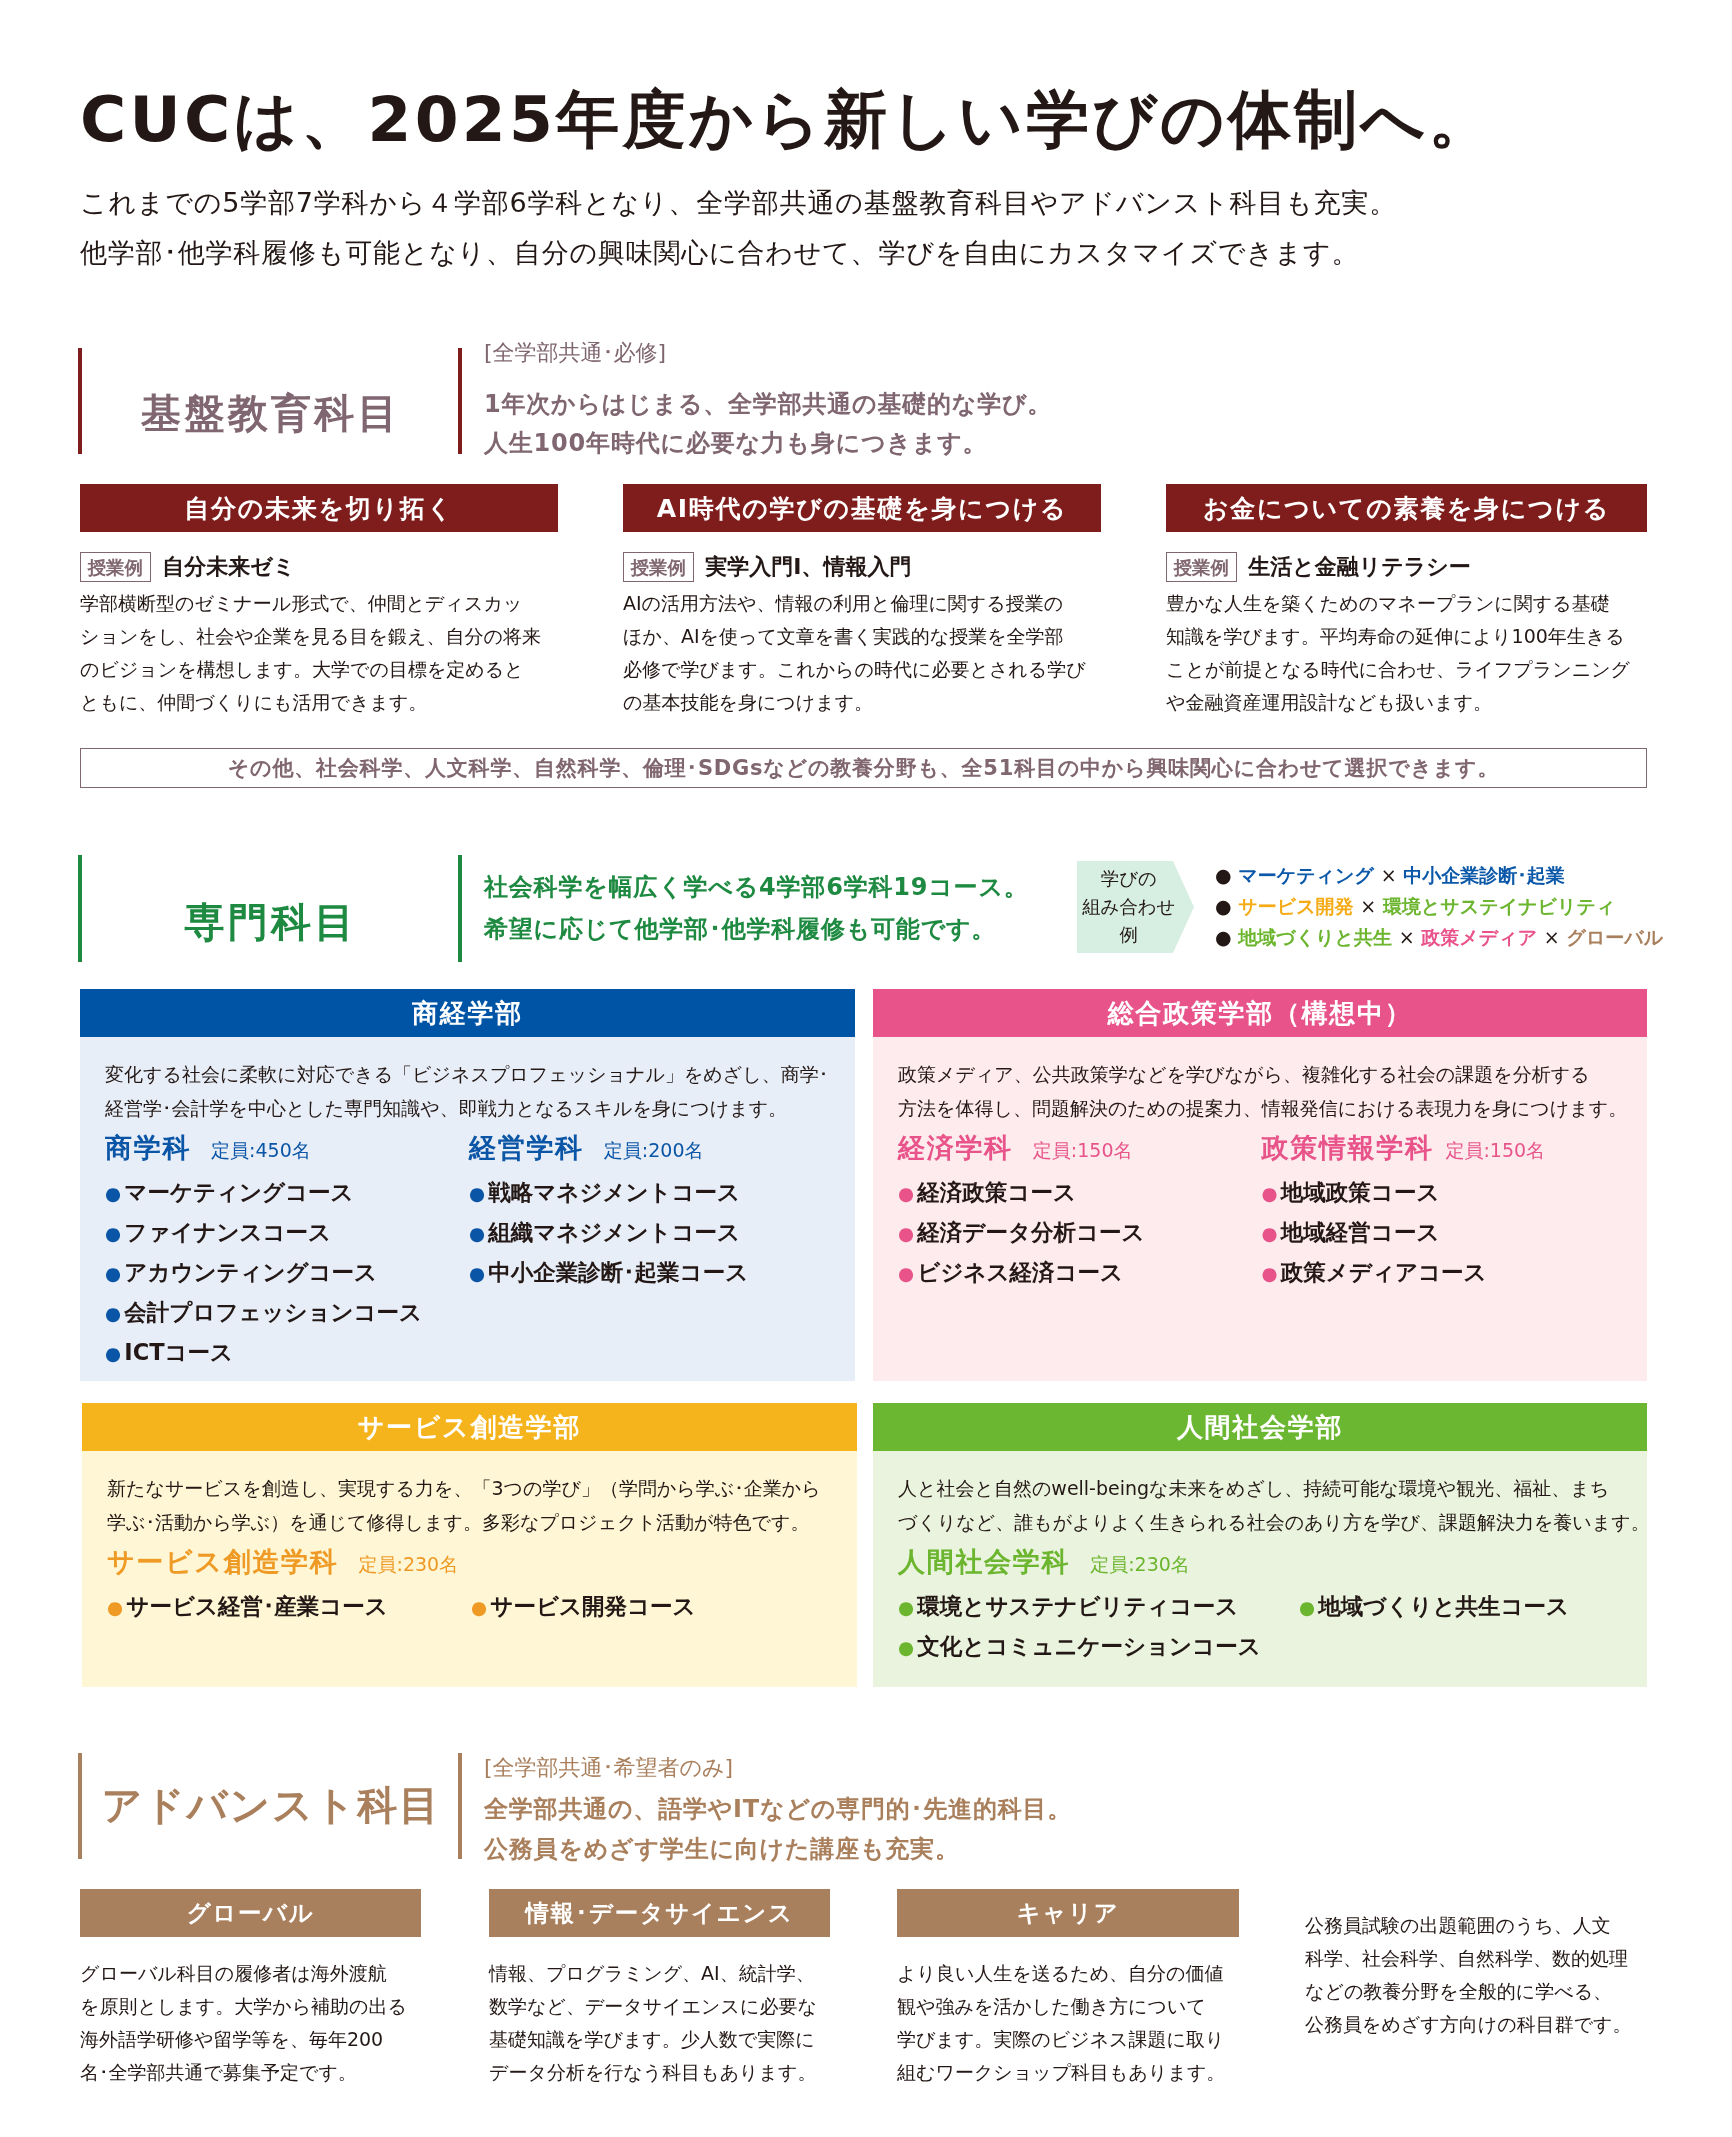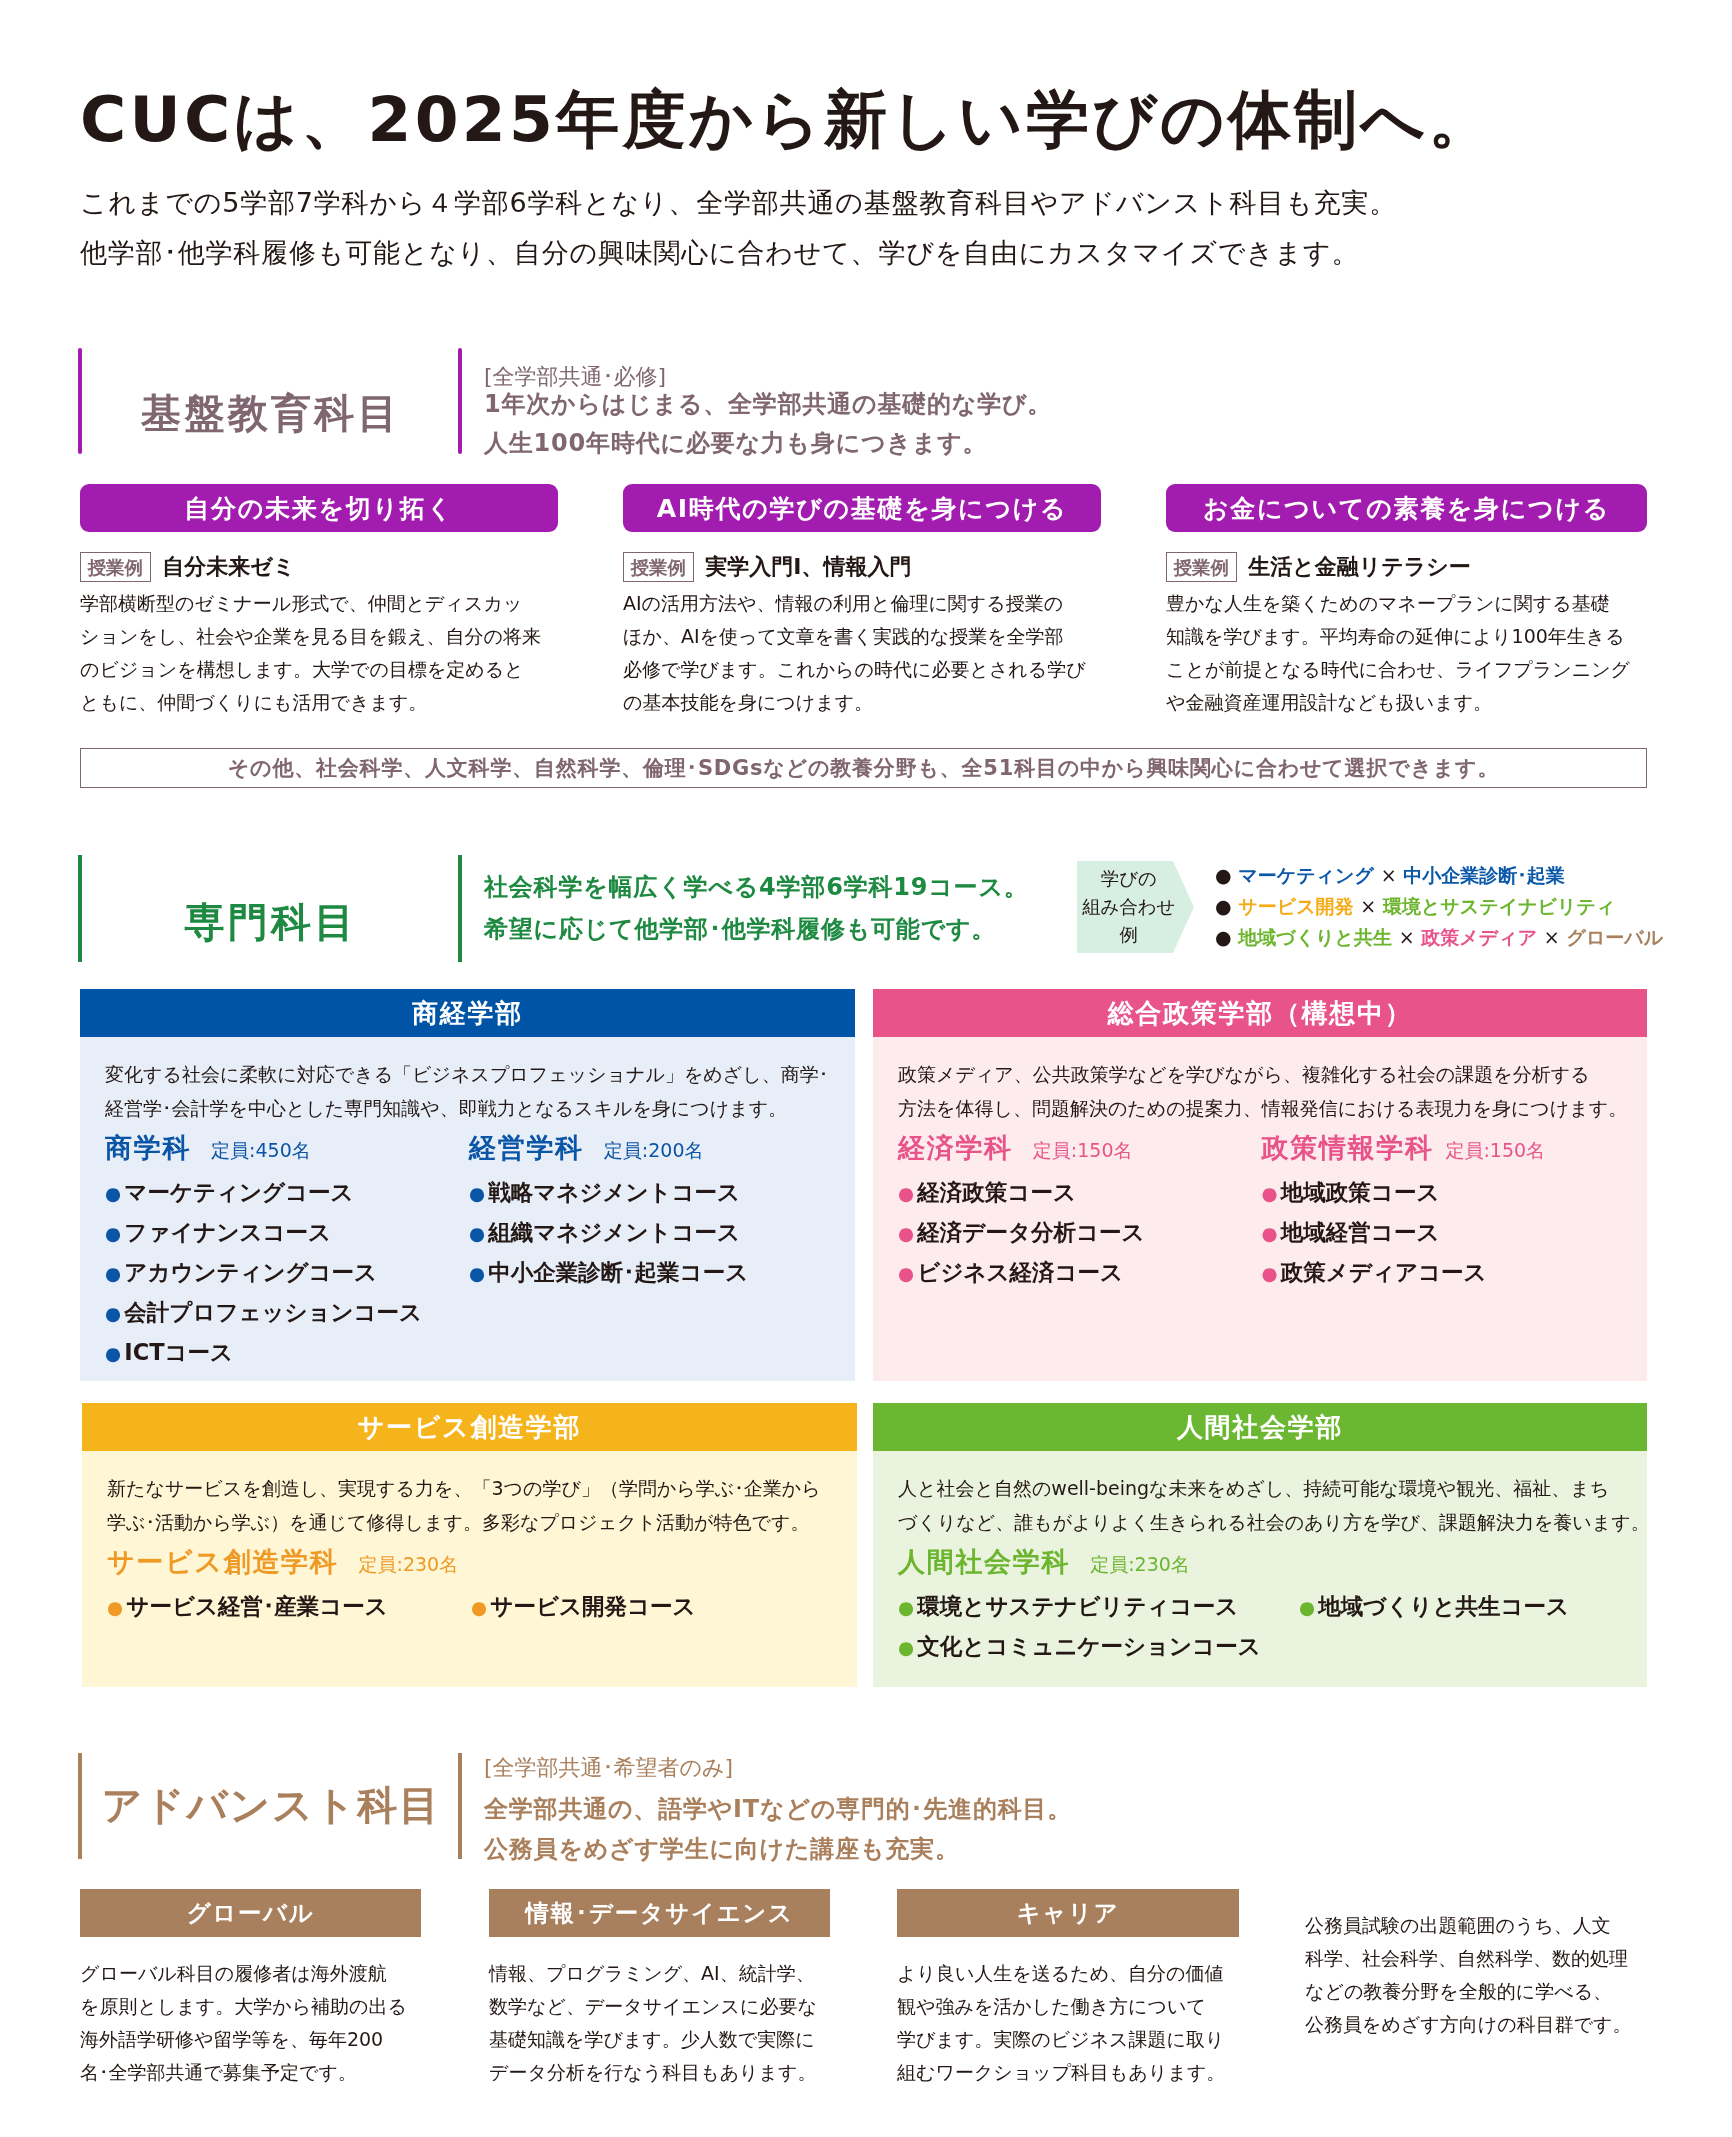--- a/index.html
+++ b/index.html
@@ -12,21 +12,21 @@
   .lead { left: 80px; font-size: 27px; color: #231815; white-space: nowrap; letter-spacing: 0.8px; }
 
   
   .sec-bar { width: 4.2px; }
   .sec-title { font-size: 40px; font-weight: bold; letter-spacing: 3.3px; white-space: nowrap; text-align: center; }
   .sec-tag { font-size: 22px; white-space: nowrap; }
   .sec-desc { font-size: 24px; font-weight: bold; white-space: nowrap; letter-spacing: 0.8px; }
 
   
   .mauve { color: #7f6670; }
-  .mauve-bg { background: #a21caf; border-radius: 9px; }
+  .mauve-bg { background: #7f1d1d; }
   .band { height: 48px; color: #fff; font-size: 25px; font-weight: bold; display: flex; align-items: center; justify-content: center; letter-spacing: 1.7px; white-space: nowrap; }
   .example-row { display: flex; align-items: center; gap: 11.7px; white-space: nowrap; }
   .ex-tag { border: 1.7px solid #80666f; color: #80666f; font-size: 18.4px; font-weight: bold; padding: 1.7px 6.7px; }
   .ex-name { font-size: 22px; font-weight: bold; color: #231815; }
   .body-text { font-size: 19px; line-height: 33px; color: #231815; }
   .note-box { border: 1.7px solid #80666f; height: 40px; display: flex; align-items: center; justify-content: center; font-size: 21px; font-weight: bold; color: #80666f; white-space: nowrap; letter-spacing: 0.8px; }
 
   
   .green-sec { color: #1e8a41; }
   .green-sec-bg { background: #1e8a41; }
@@ -56,21 +56,21 @@
 <body>
 
 <div class="abs main-title">CUCは、2025年度から新しい学びの体制へ。</div>
 <div class="abs lead" style="top:185px;">これまでの5学部7学科から４学部6学科となり、全学部共通の基盤教育科目やアドバンスト科目も充実。</div>
 <div class="abs lead" style="top:235px;">他学部･他学科履修も可能となり、自分の興味関心に合わせて、学びを自由にカスタマイズできます。</div>
 
 <div>
   <div class="abs sec-bar mauve-bg" style="left:78px; top:348px; height:106px;"></div>
   <div class="abs sec-title mauve" style="left:83px; top:386px; width:376px;">基盤教育科目</div>
   <div class="abs sec-bar mauve-bg" style="left:458px; top:348px; height:106px;"></div>
-  <div class="abs sec-tag mauve" style="left:484px; top:362px;">[全学部共通･必修]</div>
+  <div class="abs sec-tag mauve" style="left:484px; top:338px;">[全学部共通･必修]</div>
   <div class="abs sec-desc mauve" style="left:484px; top:388px;">1年次からはじまる、全学部共通の基礎的な学び。</div>
   <div class="abs sec-desc mauve" style="left:484px; top:427px;">人生100年時代に必要な力も身につきます。</div>
 
   <div class="abs" style="left:80px; top:484px; width:478px;">
     <div class="band mauve-bg">自分の未来を切り拓く</div>
     <div class="example-row" style="margin-top:20px;">
       <span class="ex-tag">授業例</span>
       <span class="ex-name">自分未来ゼミ</span>
     </div>
     <div class="body-text" style="margin-top:5px;">

